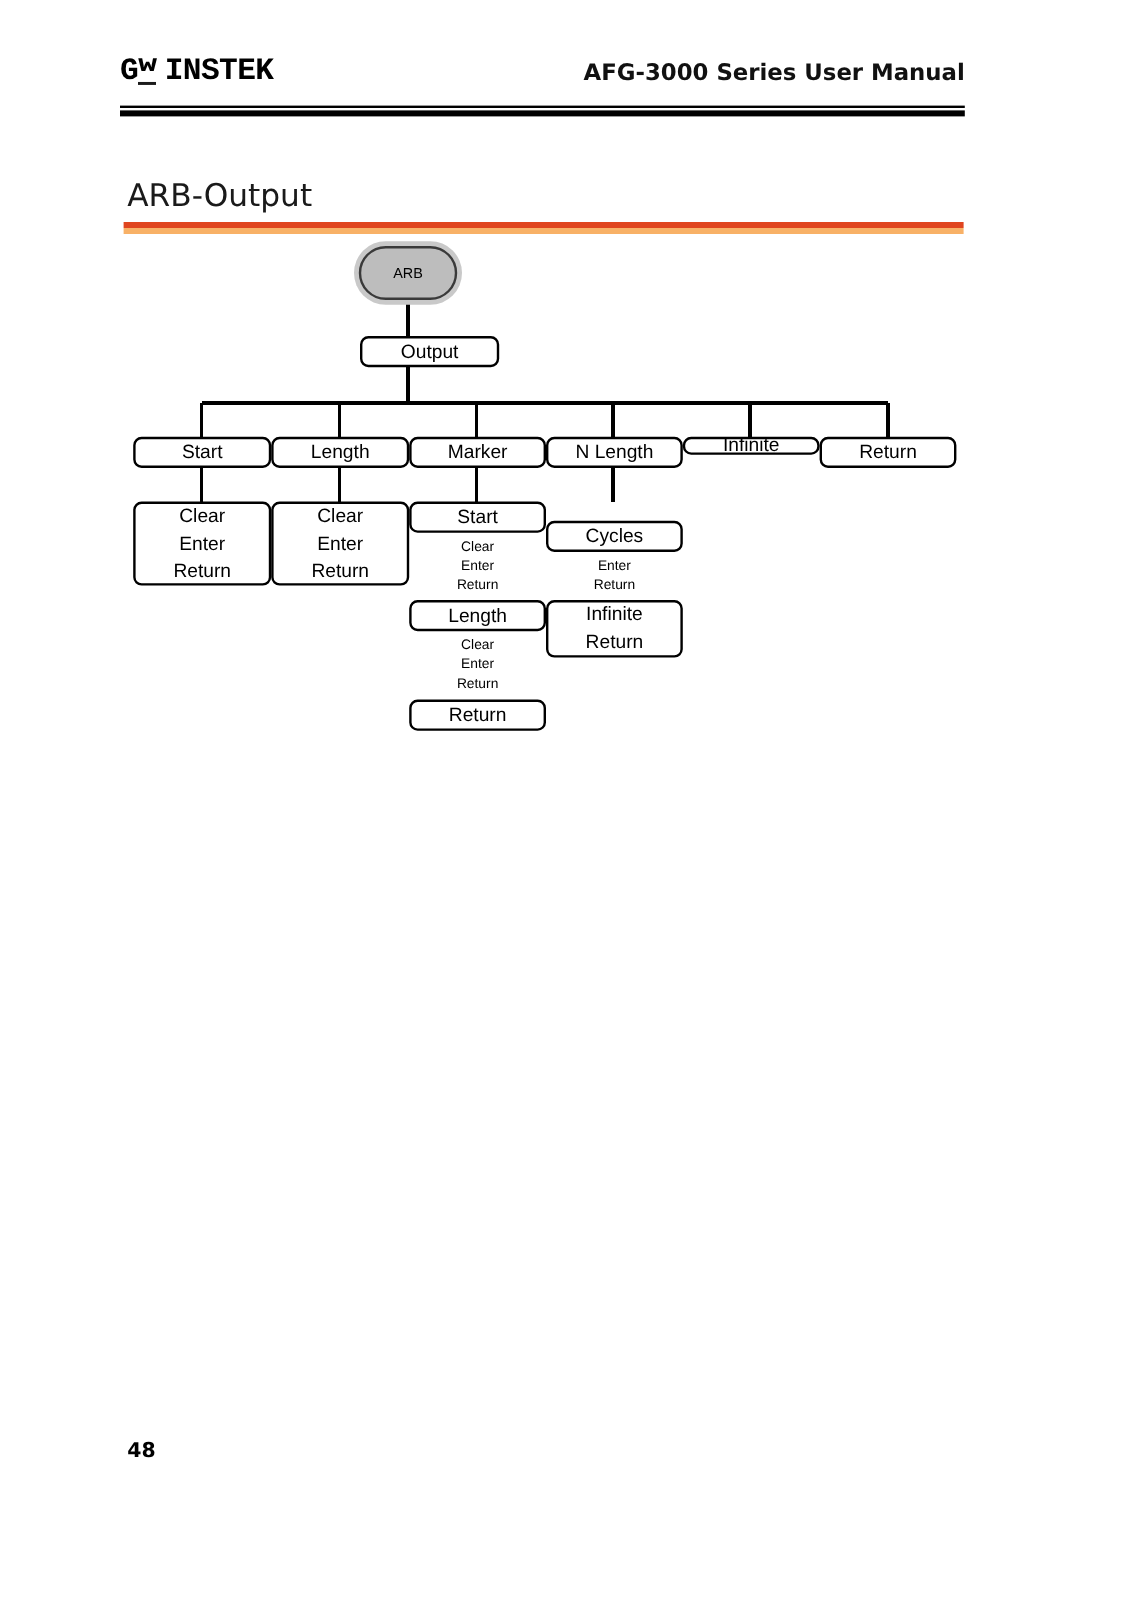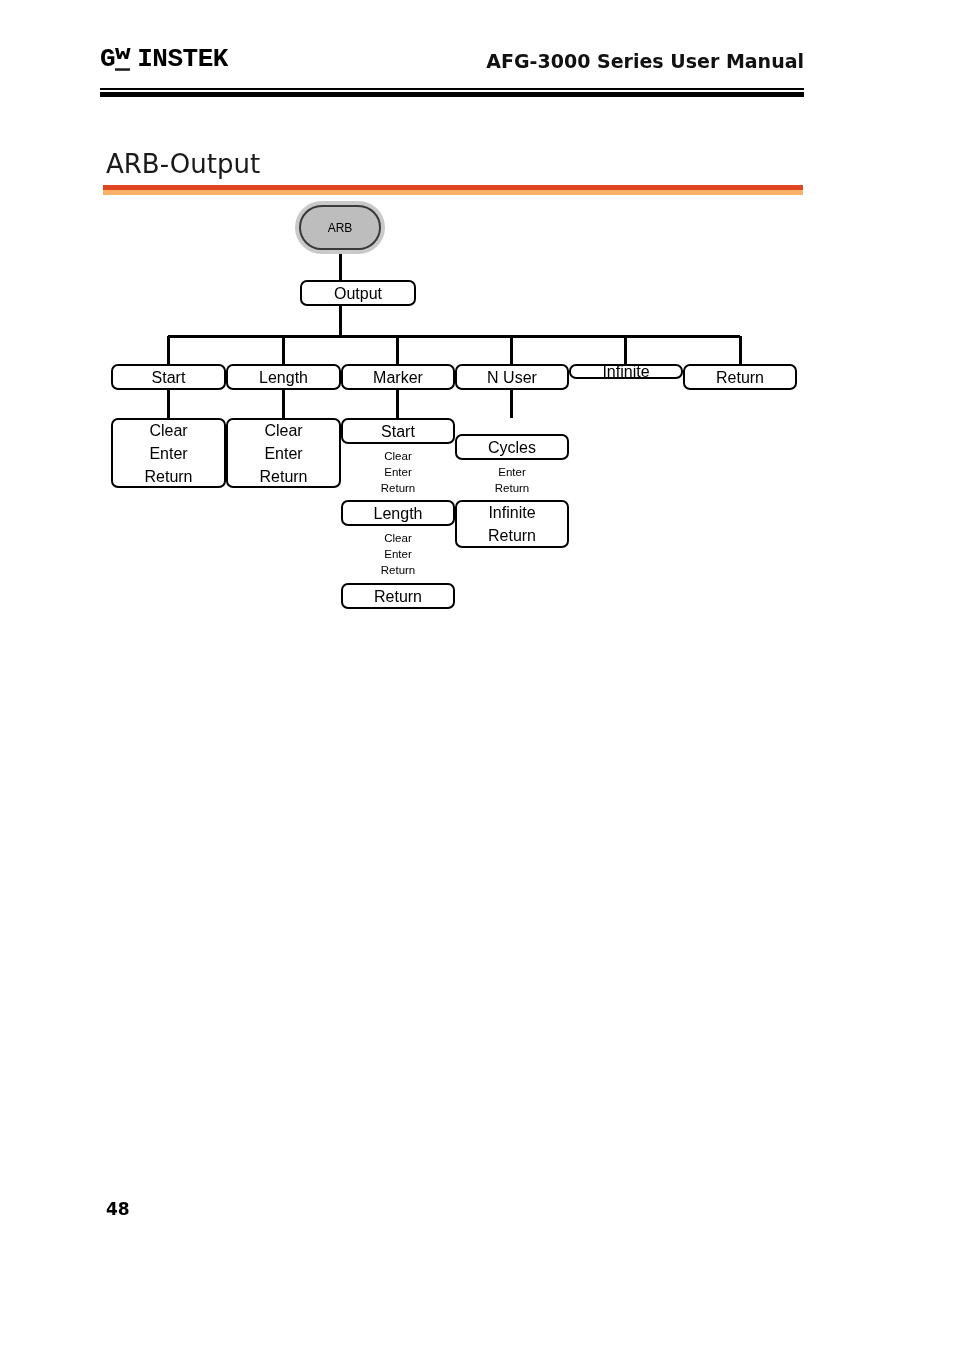--- a/index.html
+++ b/index.html
@@ -235,21 +235,21 @@
   <div class="node" style="left:111px; top:364px; width:115px; height:26px;">
     <span>Start</span>
   </div>
   <div class="node" style="left:226px; top:364px; width:115px; height:26px;">
     <span>Length</span>
   </div>
   <div class="node" style="left:341px; top:364px; width:114px; height:26px;">
     <span>Marker</span>
   </div>
   <div class="node" style="left:455px; top:364px; width:114px; height:26px;">
-    <span>N User</span>
+    <span>N Length</span>
   </div>
   <div class="node" style="left:569px; top:364px; width:114px; height:15px;">
     <span>Infinite</span>
   </div>
   <div class="node" style="left:683px; top:364px; width:114px; height:26px;">
     <span>Return</span>
   </div>
 
   <div class="node node-stack" style="left:111px; top:418px; width:115px; height:70px;">
     <span>Clear</span>

